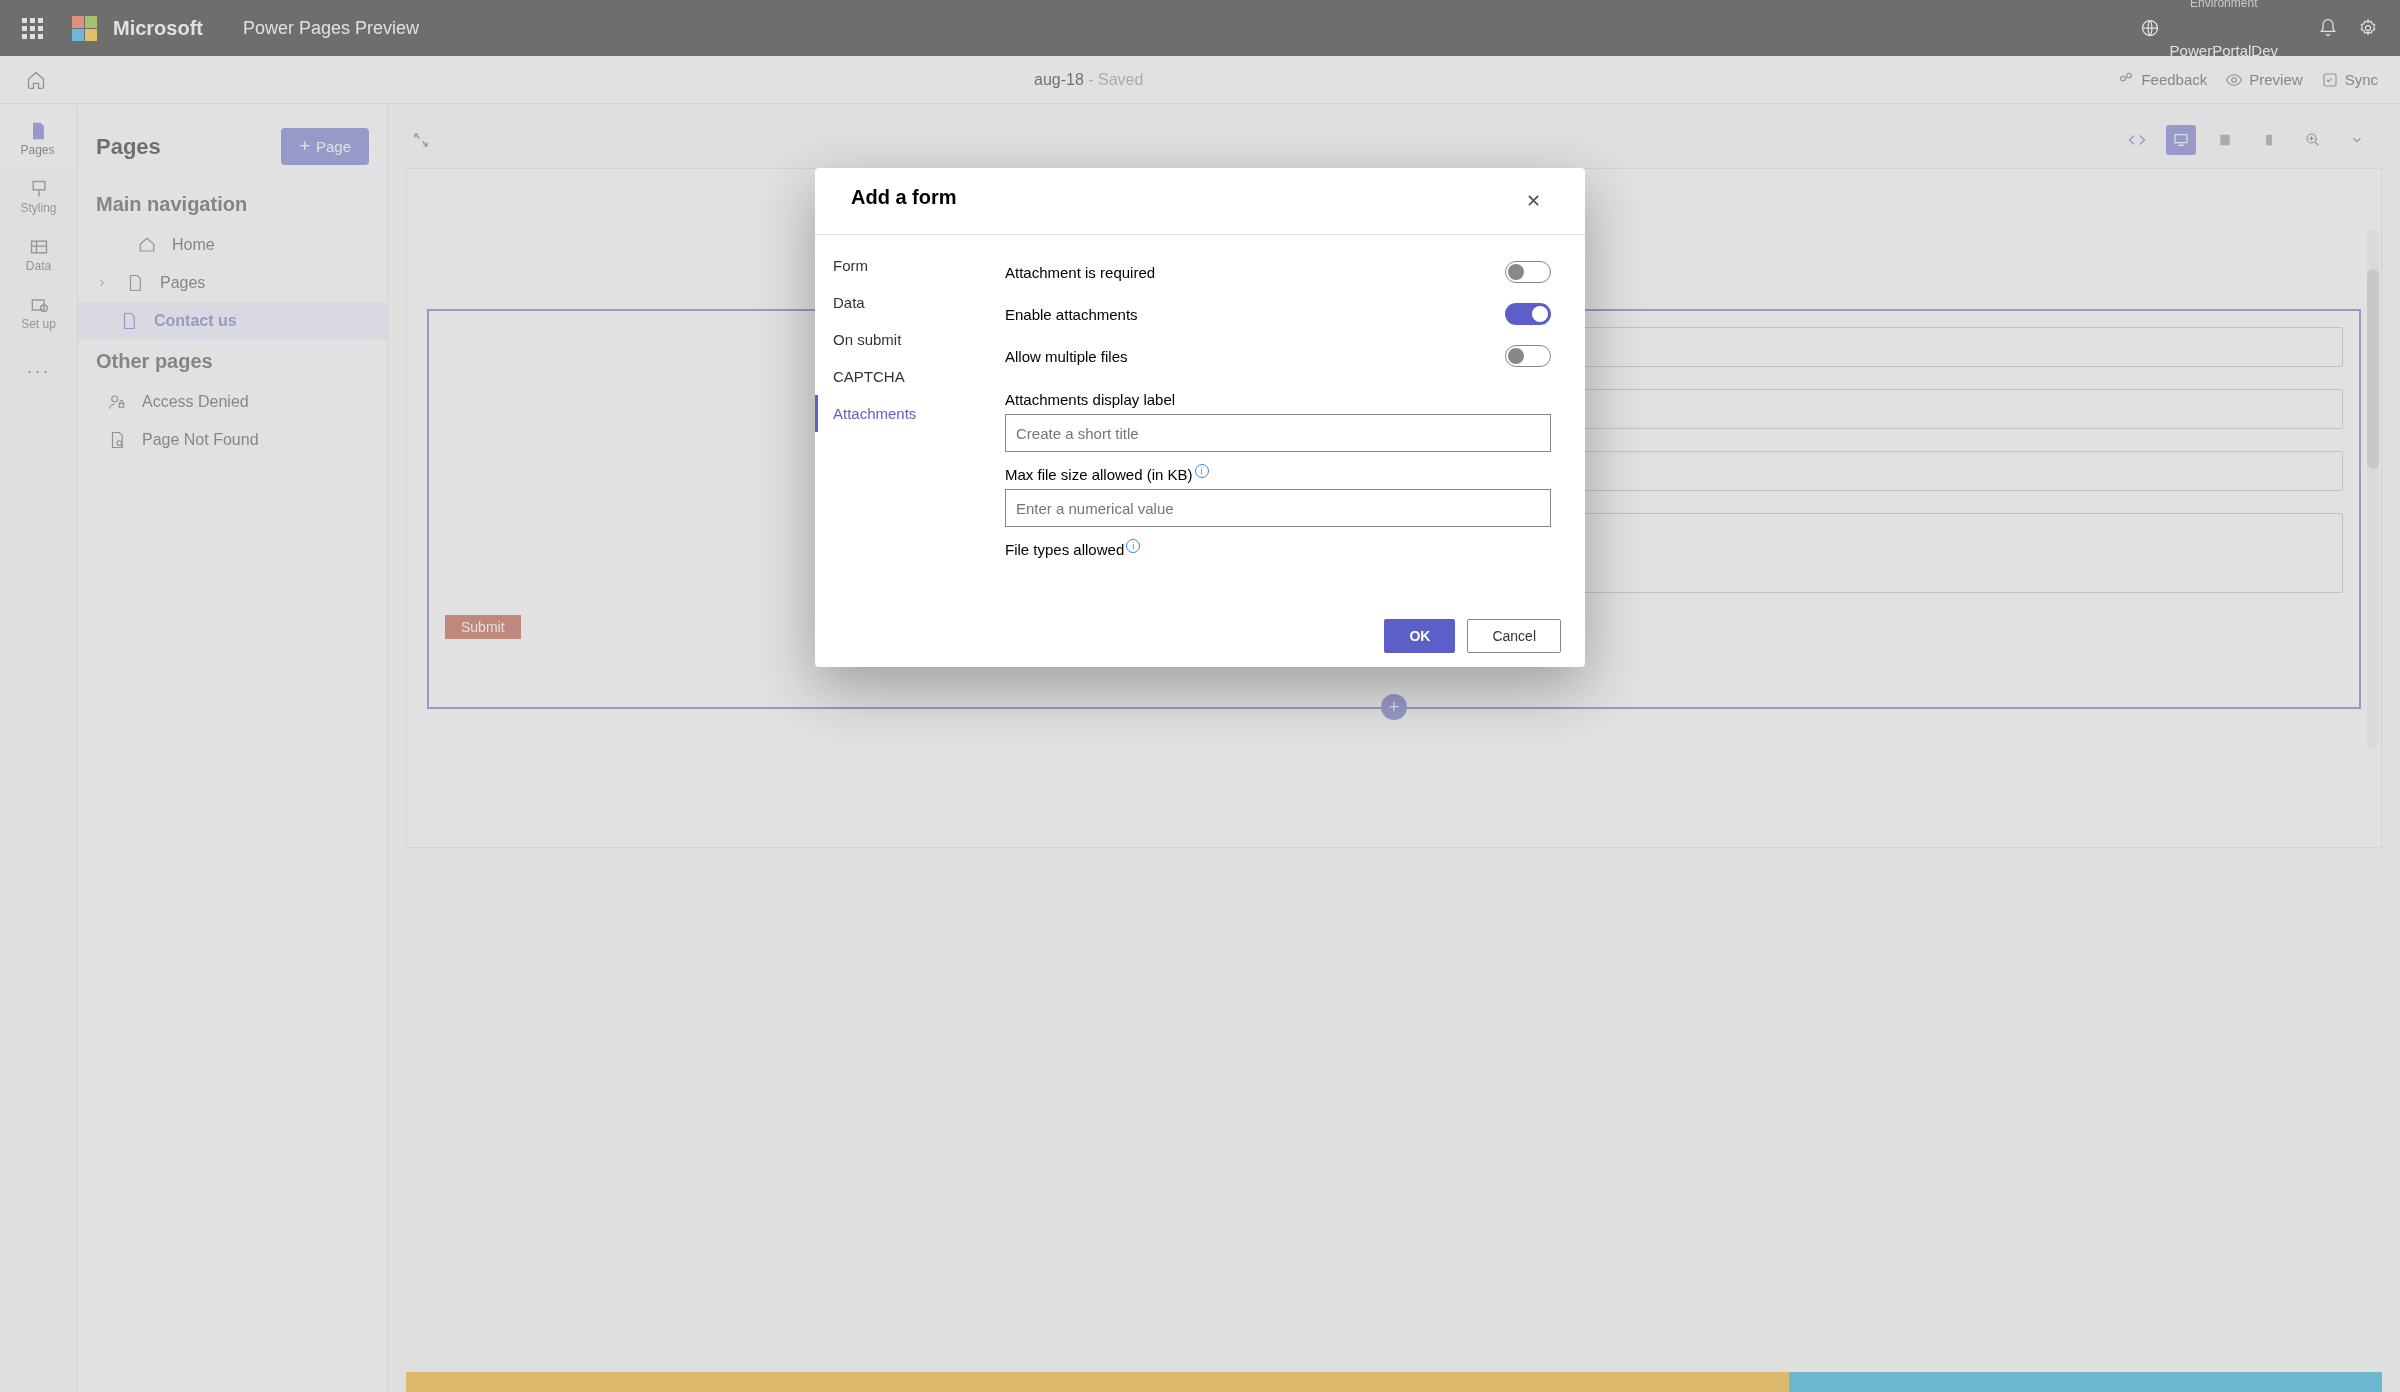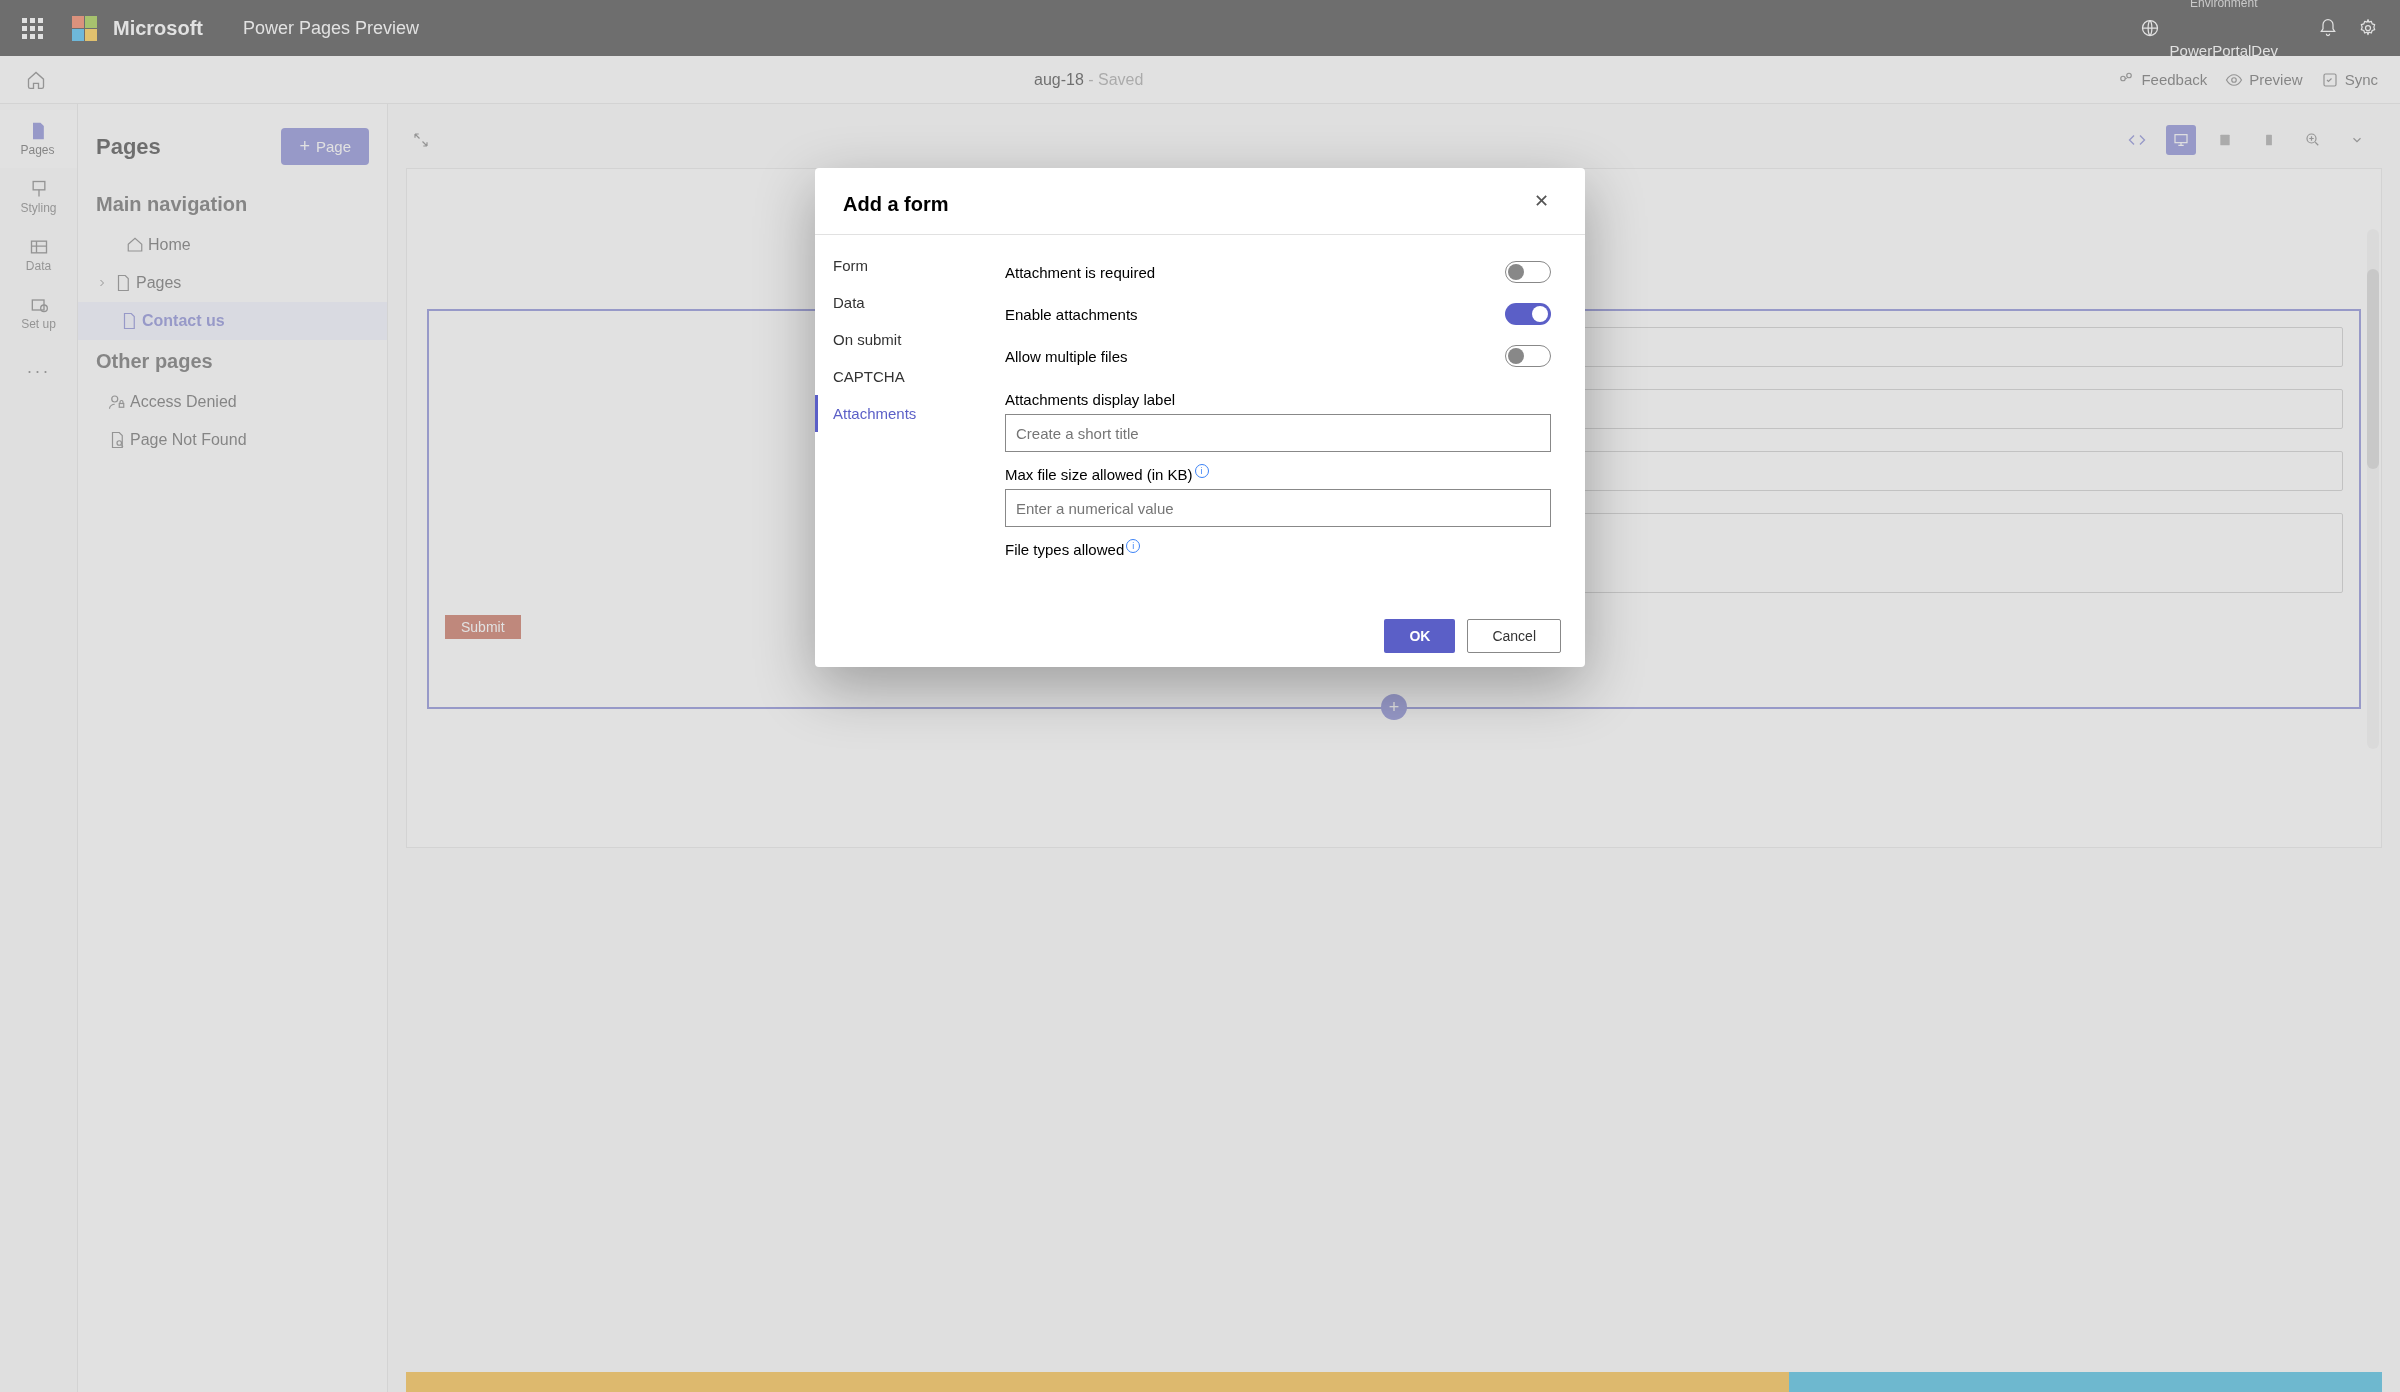--- a/index.html
+++ b/index.html
@@ -35,21 +35,21 @@
     .rail { width:78px; background:#fafafa; border-right:1px solid #e1e1e1; display:flex; flex-direction:column; align-items:center; padding-top:6px; }
     .rail-item { width:100%; height:58px; display:flex; flex-direction:column; align-items:center; justify-content:center; font-size:12px; cursor:pointer; color:#555; gap:2px;}
     .rail-item.active { background:#fff; color:#333; border-right:2px solid #fff; position:relative;}
     .rail-item.active::before { content:''; position:absolute; left:0; top:10px; bottom:10px; width:3px; background:#5b5fc7; display:none;}
 
     .side-panel { width:310px; background:#fff; border-right:1px solid #e1e1e1; padding:16px 0; }
     .side-header { display:flex; align-items:center; justify-content:space-between; padding: 8px 18px 18px 18px;}
     .side-header h2 { font-size:22px; font-weight:600; }
     .page-btn { background:#5b5fc7; color:#fff; padding:8px 18px; border-radius:4px; display:flex; align-items:center; gap:6px; font-size:15px; cursor:pointer; }
     .nav-title { font-size:20px; font-weight:600; padding: 10px 18px; color:#333; }
-    .nav-item { display:flex; align-items:center; gap:4px; padding:10px 18px 10px 30px; font-size:16px; cursor:pointer; color:#333; }
+    .nav-item { display:flex; align-items:center; gap:16px; padding:10px 18px 10px 30px; font-size:16px; cursor:pointer; color:#333; }
     .nav-item.l2 { padding-left:30px; }
     .nav-item.l3 { padding-left:42px; }
     .nav-item.sel { background:#eef0ff; color:#5b5fc7; font-weight:600; }
     .nav-item .chev { width:14px; }
 
     .canvas { flex:1; background:#fafafa; position:relative; padding: 18px; }
     .canvas-bar { display:flex; justify-content:space-between; align-items:center; height:36px; margin-bottom:10px;}
     .canvas-tools { display:flex; gap:14px; align-items:center; padding-right:10px;}
     .tool { width:30px; height:30px; display:flex; align-items:center; justify-content:center; color:#555; cursor:pointer; }
     .canvas-page { background:#fff; border:1px solid #e1e1e1; min-height:680px; position:relative; padding:20px;}
@@ -58,21 +58,21 @@
     .form-textarea { height:80px; resize:both; }
     .submit-btn { background:#b33a1f; color:#fff; padding:4px 16px; border:none; font-size:14px; cursor:pointer;}
     .add-circle { position:absolute; left:50%; transform:translateX(-50%); bottom:-13px; width:26px; height:26px; border-radius:50%; background:#5b5fc7; color:#fff; display:flex; align-items:center; justify-content:center; font-size:18px; cursor:pointer;}
     .color-strip { position:absolute; bottom:0; left:18px; right:18px; height:20px; background:linear-gradient(90deg,#f7a600 0%, #f7a600 70%, #00a4d8 70%, #00a4d8 100%);}
     .vscroll { position:absolute; right:2px; top:60px; width:12px; height:520px; background:#f0f0f0; border-radius:6px;}
     .vscroll-thumb { width:100%; height:200px; background:#c8c8c8; border-radius:6px; margin-top:40px;}
 
     
     .overlay { position:absolute; inset:0; background:rgba(200,200,200,0.55); display:flex; align-items:flex-start; justify-content:center; z-index:50; }
     .modal { width:770px; background:#fff; margin-top:168px; border-radius:4px; box-shadow:0 20px 60px rgba(0,0,0,0.3); overflow:hidden;}
-    .modal-head { display:flex; justify-content:space-between; align-items:flex-end; padding:18px 28px; border-bottom:1px solid #e1e1e1;}
+    .modal-head { display:flex; justify-content:space-between; align-items:flex-start; padding:18px 36px; border-bottom:1px solid #e1e1e1;}
     .modal-title { font-size:20px; font-weight:600; }
     .modal-close { font-size:18px; cursor:pointer; color:#555; padding:4px 8px;}
     .modal-body { display:flex; min-height:370px; }
     .modal-nav { width:180px; padding:12px 0; }
     .modal-nav-item { padding:10px 18px; font-size:15px; cursor:pointer; color:#333; }
     .modal-nav-item.active { color:#5b5fc7; border-left:3px solid #5b5fc7; font-weight:500; padding-left:15px;}
     .modal-content { flex:1; padding:16px 10px 16px 10px; position:relative; overflow:hidden;}
     .modal-scroll { overflow-y:auto; max-height:350px; padding-right: 24px; }
     .modal-scroll::-webkit-scrollbar { width:8px; }
     .modal-scroll::-webkit-scrollbar-thumb { background:#c8c8c8; border-radius:4px; }

